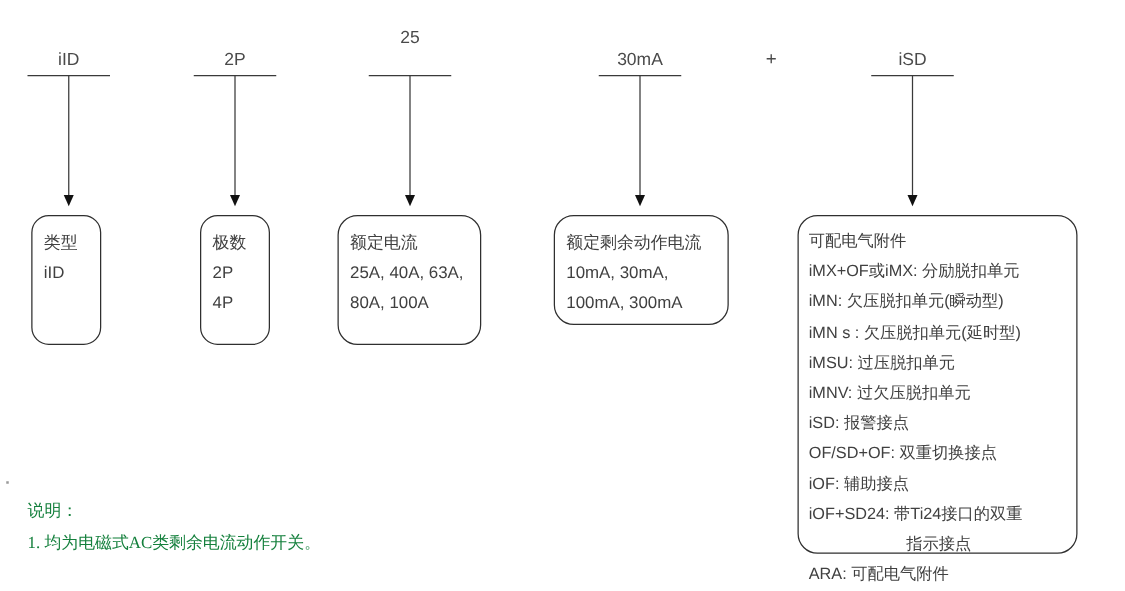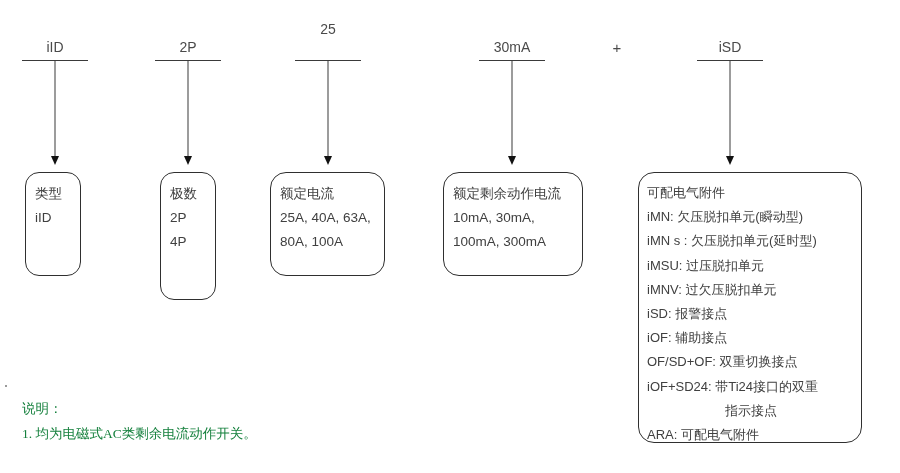--- a/index.html
+++ b/index.html
@@ -132,47 +132,48 @@
   <div class="col-label" style="left:730px; top:38px;">iSD</div>
   <div class="col-rule" style="left:730px; top:60px; width:66px;"></div>
   <div class="connector" style="left:730px; top:60px; height:96px;"></div>
   <div class="arrowhead" style="left:730px; top:156px;"></div>
 
   <div class="spec-box narrow" style="left:25px; top:172px; width:56px; height:104px;">
     <div class="line">类型</div>
     <div class="line">iID</div>
   </div>
 
-  <div class="spec-box narrow" style="left:160px; top:172px; width:56px; height:128px;">
+  <div class="spec-box narrow" style="left:160px; top:172px; width:56px; height:104px;">
     <div class="line">极数</div>
     <div class="line">2P</div>
     <div class="line">4P</div>
   </div>
 
   <div class="spec-box" style="left:270px; top:172px; width:115px; height:104px;">
     <div class="line">额定电流</div>
     <div class="line">25A, 40A, 63A,</div>
     <div class="line">80A, 100A</div>
   </div>
 
-  <div class="spec-box" style="left:443px; top:172px; width:140px; height:104px;">
+  <div class="spec-box" style="left:443px; top:172px; width:140px; height:88px;">
     <div class="line">额定剩余动作电流</div>
     <div class="line">10mA, 30mA,</div>
     <div class="line">100mA, 300mA</div>
   </div>
 
   <div class="spec-box accessories" style="left:638px; top:172px; width:224px; height:271px;">
     <div class="line">可配电气附件</div>
+    <div class="line">iMX+OF或iMX: 分励脱扣单元</div>
     <div class="line">iMN: 欠压脱扣单元(瞬动型)</div>
     <div class="line">iMN s : 欠压脱扣单元(延时型)</div>
     <div class="line">iMSU: 过压脱扣单元</div>
     <div class="line">iMNV: 过欠压脱扣单元</div>
     <div class="line">iSD: 报警接点</div>
+    <div class="line">OF/SD+OF: 双重切换接点</div>
     <div class="line">iOF: 辅助接点</div>
-    <div class="line">OF/SD+OF: 双重切换接点</div>
     <div class="line">iOF+SD24: 带Ti24接口的双重</div>
     <div class="line center">指示接点</div>
     <div class="line">ARA: 可配电气附件</div>
   </div>
 
   <div class="speck" style="left:5px; top:385px;"></div>
 
   <div class="notes" style="left:22px; top:396px;">
     <div class="note-line">说明：</div>
     <div class="note-line">1. 均为电磁式AC类剩余电流动作开关。</div>

